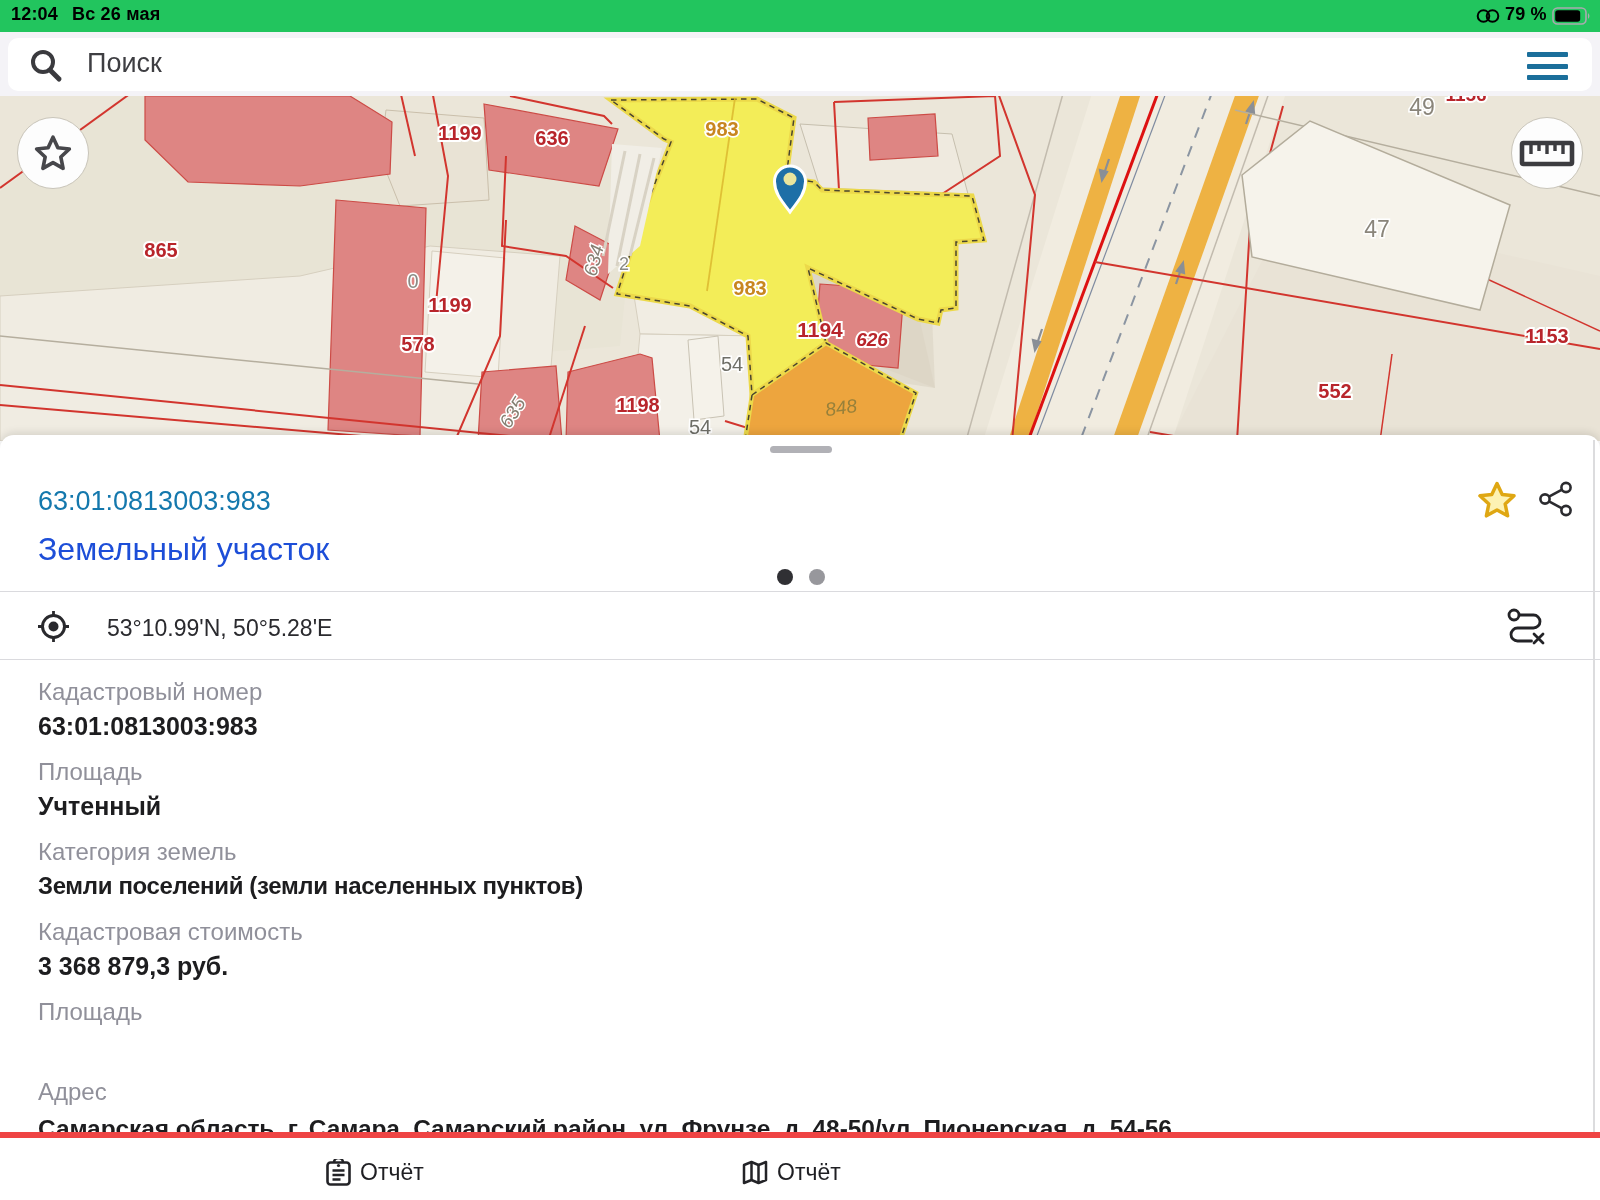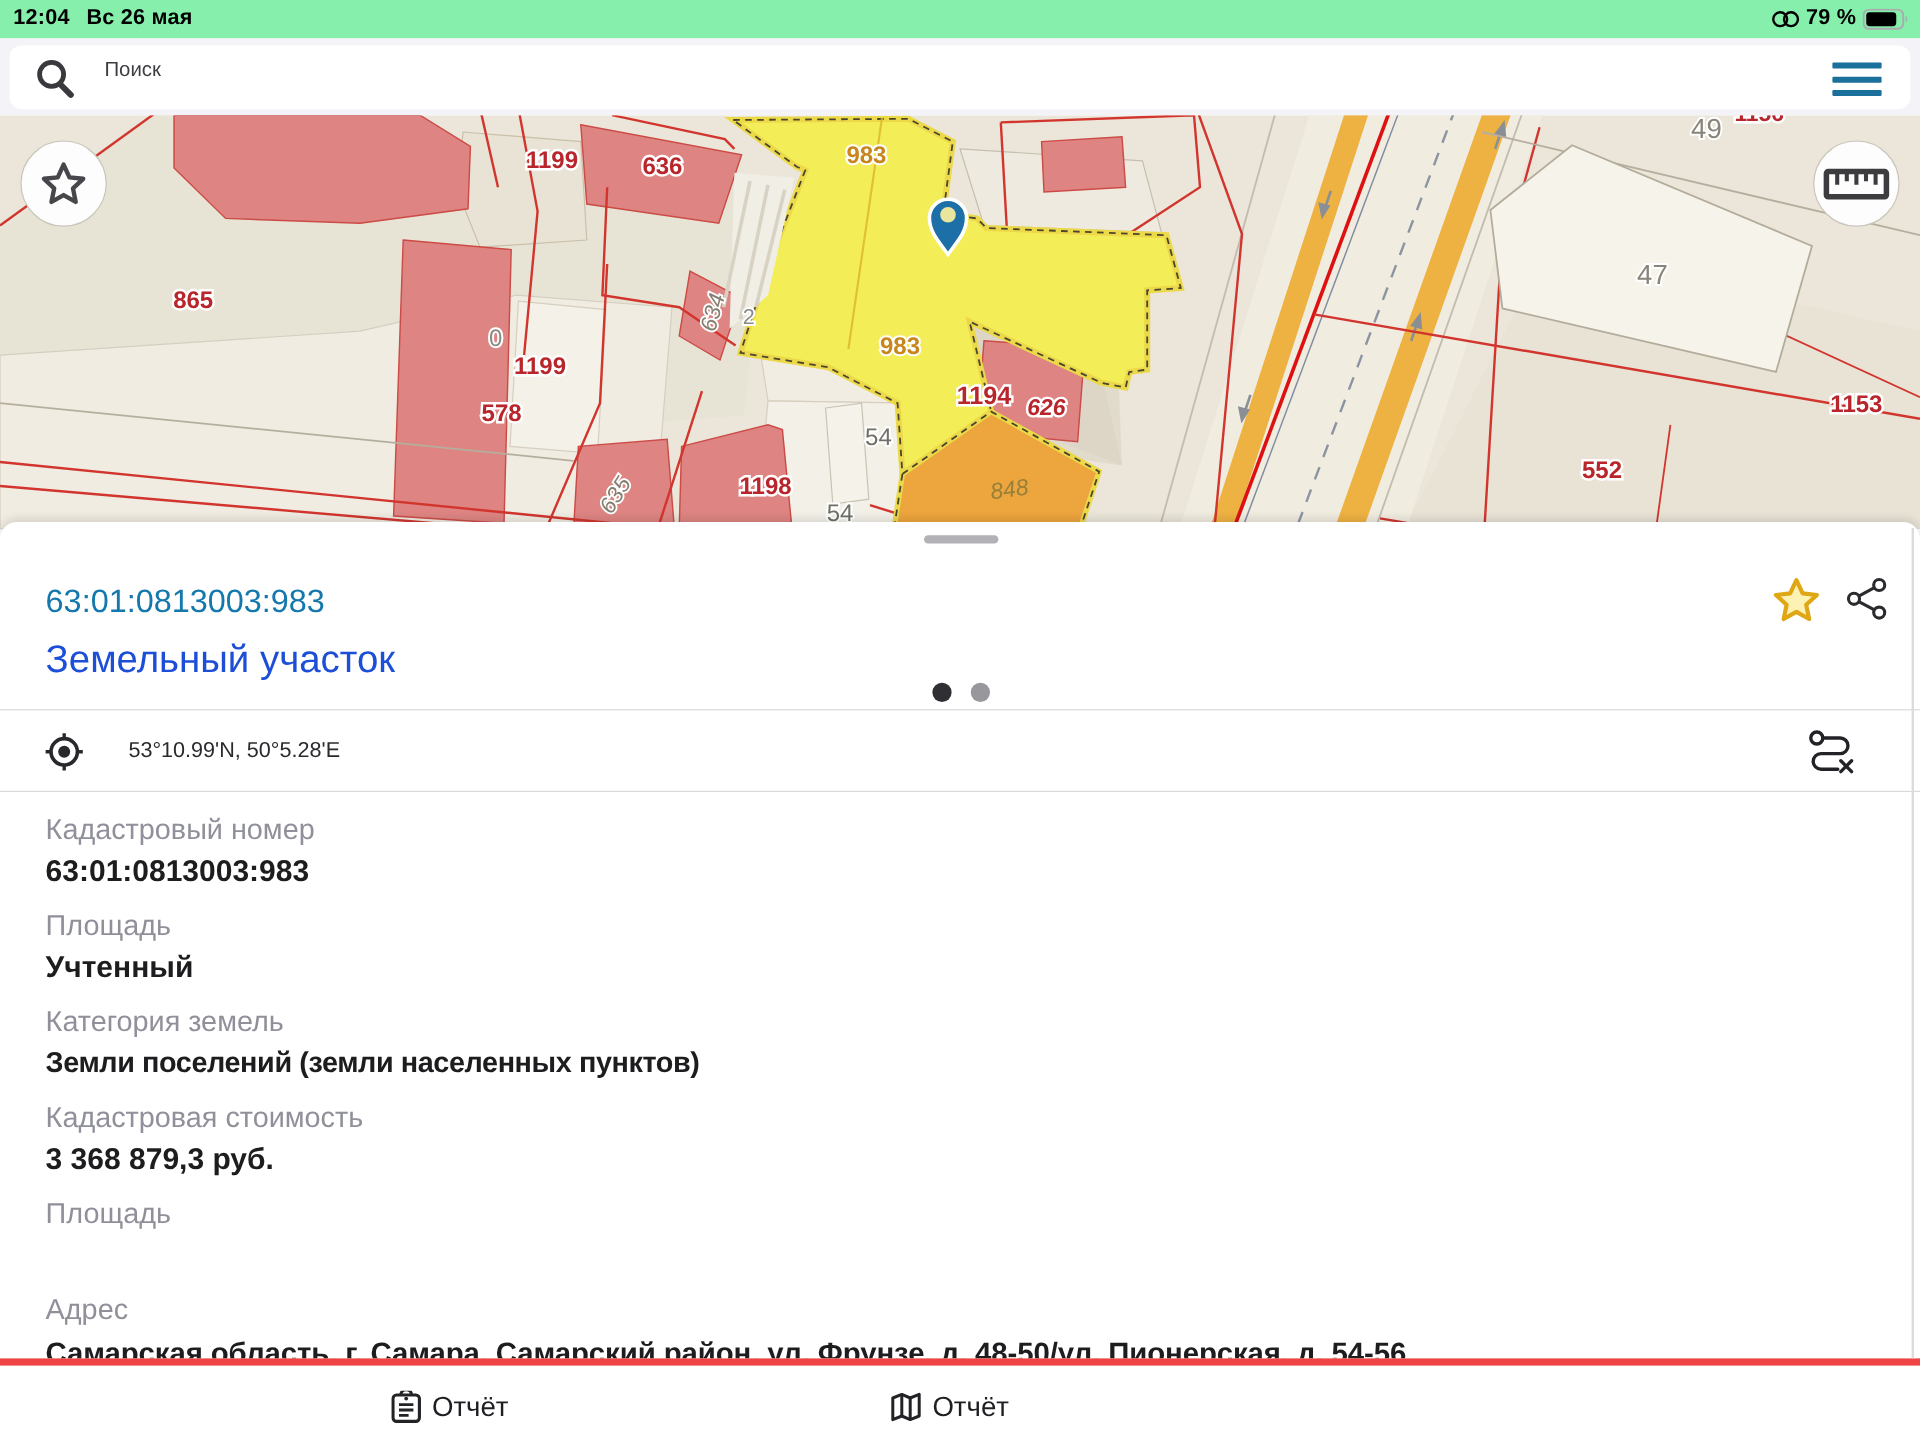--- a/index.html
+++ b/index.html
@@ -1,32 +1,32 @@
 <!DOCTYPE html>
 <html><head><meta charset="utf-8">
 <style>
 *{margin:0;padding:0;box-sizing:border-box}
 html,body{width:1600px;height:1200px;overflow:hidden;font-family:"Liberation Sans",sans-serif;background:#fff;position:relative}
 .abs{position:absolute}
-.status{position:absolute;left:0;top:0;width:1600px;height:32px;background:#86efac;z-index:5}
+.status{position:absolute;left:0;top:0;width:1600px;height:32px;background:#22c55e;z-index:5}
 .stxt{position:absolute;top:4px;font-size:18px;font-weight:600;color:#000;letter-spacing:.2px}
 .searchband{position:absolute;left:0;top:32px;width:1600px;height:64px;background:#f4f3f7;z-index:5}
 .searchbox{position:absolute;left:8px;top:6px;width:1584px;height:53px;background:#fff;border-radius:10px}
-.ph{position:absolute;left:79px;top:10px;font-size:17px;color:#3e3e42}
+.ph{position:absolute;left:79px;top:10px;font-size:27px;color:#3e3e42}
 .burger{position:absolute;right:24px;top:14px;width:41px;height:27px}
 .burger div{height:5px;background:#1b6f9b;border-radius:1px;margin-bottom:6.5px}
 #map{position:absolute;left:0;top:96px;z-index:1}
 .fab{position:absolute;width:72px;height:72px;border-radius:50%;background:#fdfdfd;border:1px solid #c9c5ba;z-index:4;display:flex;align-items:center;justify-content:center}
 .sheet{position:absolute;left:0;top:435px;width:1600px;height:697px;background:#fff;border-radius:14px 14px 0 0;box-shadow:0 -2px 8px rgba(0,0,0,.12);z-index:6}
 .handle{position:absolute;left:770px;top:11px;width:62px;height:7px;border-radius:4px;background:#b1b1b6}
 .cadlink{position:absolute;left:38px;top:51px;font-size:27px;color:#1478ad}
 .subt{position:absolute;left:38px;top:96px;font-size:32px;color:#1d4ed8}
 .dot{position:absolute;top:134px;width:16px;height:16px;border-radius:50%}
 .hr{position:absolute;left:0;width:1600px;height:1px;background:#dadade}
-.coordtxt{position:absolute;left:107px;top:180px;font-size:18px;color:#2a2a2e}
+.coordtxt{position:absolute;left:107px;top:180px;font-size:23px;color:#2a2a2e}
 .lbl{position:absolute;left:38px;font-size:24px;color:#90909a}
 .val{position:absolute;left:38px;font-size:25px;font-weight:bold;color:#1d1d1f}
 .toolbar{position:absolute;left:0;top:1132px;width:1600px;height:68px;background:#fff;border-top:6px solid #ef4444;z-index:7}
 .titem{position:absolute;top:0;height:68px;display:flex;align-items:center;gap:9px;font-size:23px;color:#1f1f23}
 </style></head>
 <body>
 
 <div class="status">
   <span class="stxt" style="left:11px">12:04</span>
   <span class="stxt" style="left:72px;font-weight:600">Вс 26 мая</span>

